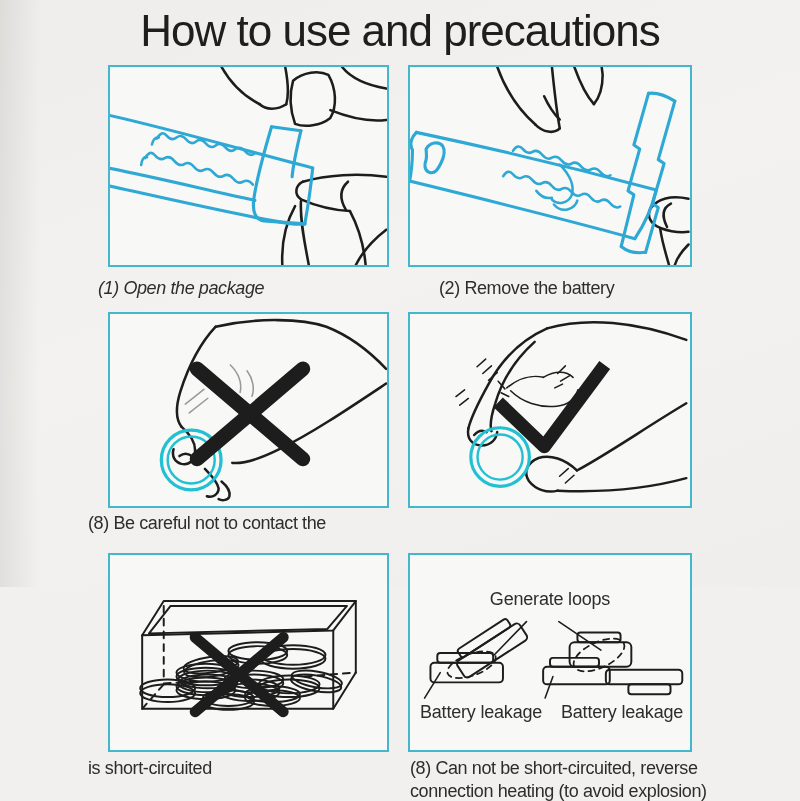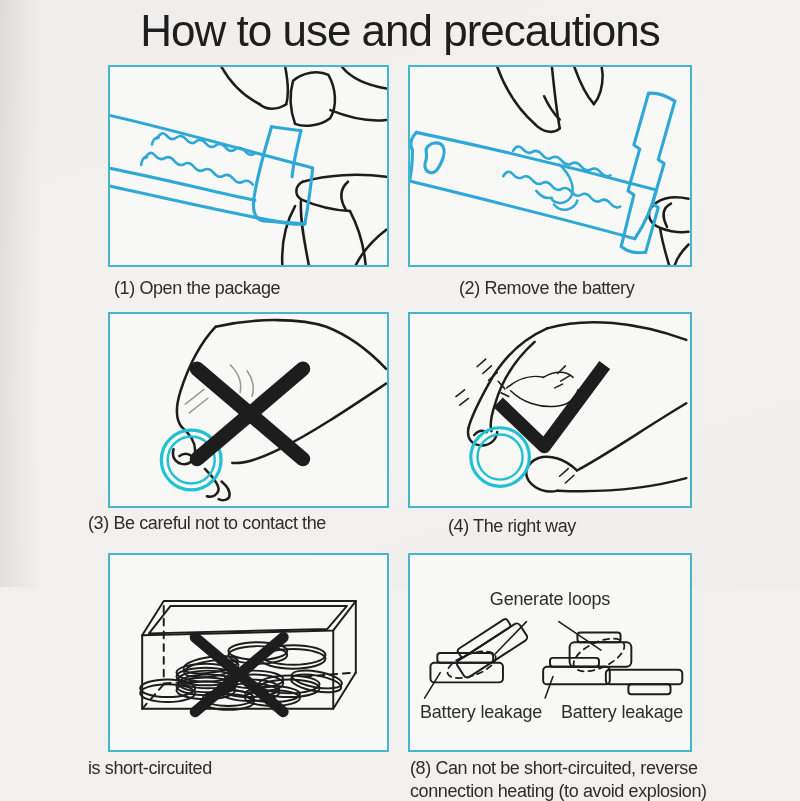--- a/index.html
+++ b/index.html
@@ -31,22 +31,22 @@
   .p2{left:408px;top:65px;width:284px;height:202px;}
   .p3{left:108px;top:312px;width:281px;height:196px;}
   .p4{left:408px;top:312px;width:284px;height:196px;}
   .p5{left:108px;top:553px;width:281px;height:199px;}
   .p6{left:408px;top:553px;width:284px;height:199px;}
   .caption{
     position:absolute;
     font-size:18px;letter-spacing:-0.4px;line-height:23px;
     color:var(--text,#2d2d2d);white-space:nowrap;
   }
-  .cap1{left:114px;top:277px;}
-  .cap2{left:459px;top:277px;}
+  .cap1{left:98px;top:277px;font-style:italic;}
+  .cap2{left:439px;top:277px;}
   .cap3{left:88px;top:512px;}
   .cap4{left:448px;top:515px;}
   .cap5{left:88px;top:757px;}
   .cap6{left:410px;top:757px;}
   .p6-label{
     position:absolute;
     font-size:18px;letter-spacing:-0.2px;
     color:var(--text,#2d2d2d);white-space:nowrap;z-index:2;
   }
   .lbl-loops{left:50%;top:34px;transform:translateX(-50%);}
@@ -334,24 +334,21 @@
     <div class="p6-label lbl-leak-r">Battery leakage</div>
   </div>
 
   <div class="caption cap1">
     <div>(1) Open the package</div>
   </div>
   <div class="caption cap2">
     <div>(2) Remove the battery</div>
   </div>
   <div class="caption cap3">
-    <div>(3) Be careful not to contact the</div>
-  </div>
-  <div class="caption cap4">
-    <div>(4) The right way</div>
+    <div>(8) Be careful not to contact the</div>
   </div>
   <div class="caption cap5">
     <div>is short-circuited</div>
   </div>
   <div class="caption cap6">
     <div>(8) Can not be short-circuited, reverse</div>
     <div>connection heating (to avoid explosion)</div>
   </div>
 
 </div>

